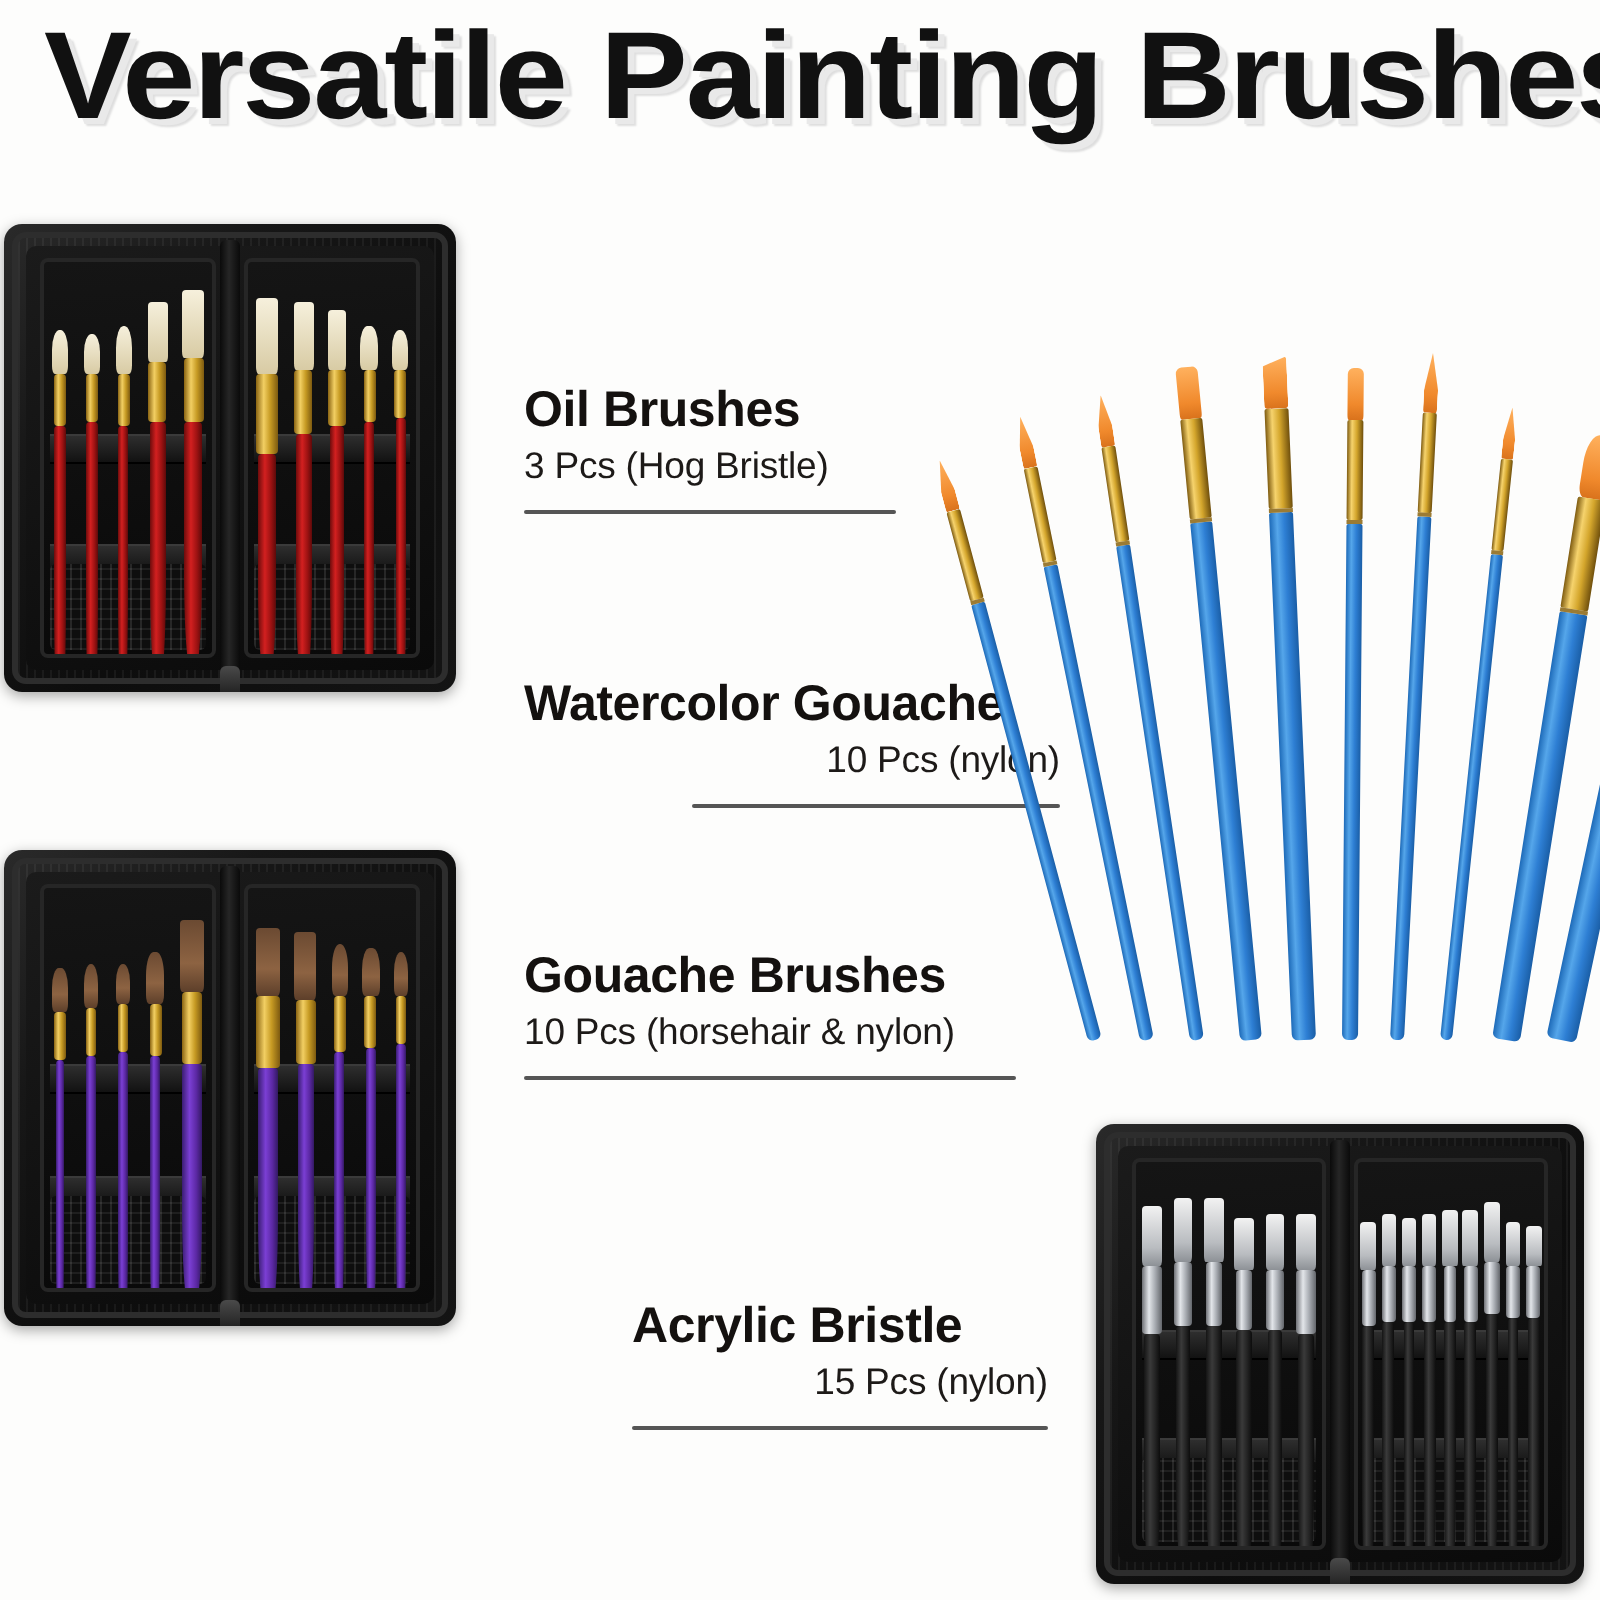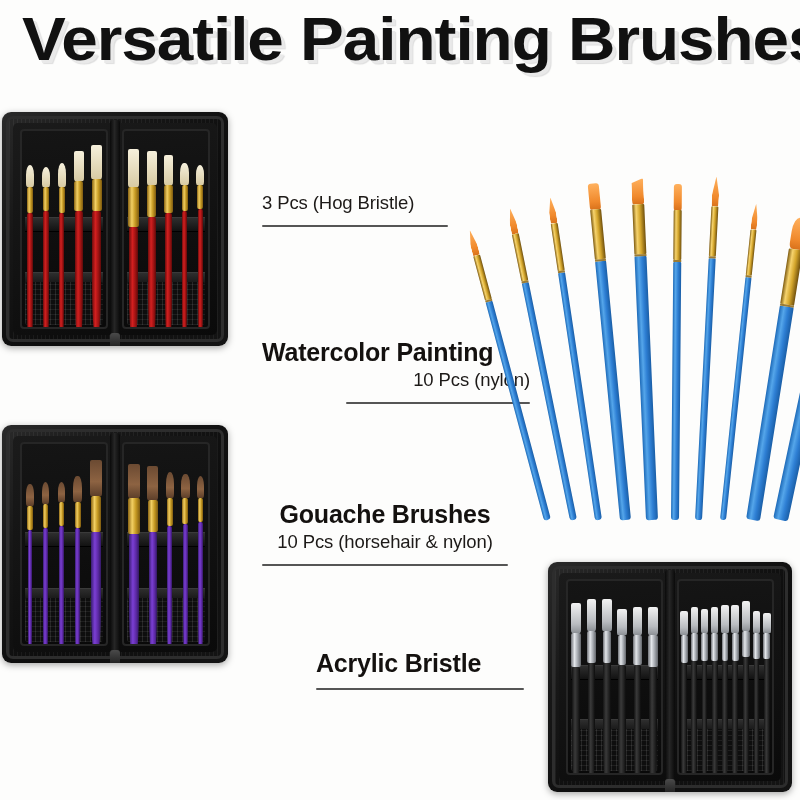--- a/index.html
+++ b/index.html
@@ -460,34 +460,36 @@
         </div>
       </div>
       <div class="fb" style="left: 233px; width: 15px; height: 300px; transform: rotate(12deg); z-index: 2;">
         <div class="fb-col">
           <div class="handle"></div>
         </div>
       </div>
     </div>
 
   <div class="txtblock align-left" style="left:262px;top:190px;width:186px;">
+    <div class="head">Oil Brushes</div>
     <div class="sub">3 Pcs (Hog Bristle)</div>
     <div class="rule"></div>
   </div>
 
   <div class="txtblock align-right" style="left:262px;top:337px;width:268px;">
-    <div class="head">Watercolor Painting</div>
+    <div class="head">Watercolor Gouache</div>
     <div class="sub">10 Pcs (nylon)</div>
     <div class="rule" style="margin-left:84px;"></div>
   </div>
 
-  <div class="txtblock align-left" style="left:262px;top:499px;width:246px;text-align:center;">
+  <div class="txtblock align-left" style="left:262px;top:473px;width:246px;">
     <div class="head">Gouache Brushes</div>
     <div class="sub">10 Pcs (horsehair &amp; nylon)</div>
     <div class="rule"></div>
   </div>
 
   <div class="txtblock align-right" style="left:316px;top:648px;width:208px;">
     <div class="head">Acrylic Bristle</div>
+    <div class="sub">15 Pcs (nylon)</div>
     <div class="rule"></div>
   </div>
 
 </div>
 
 </body></html>

